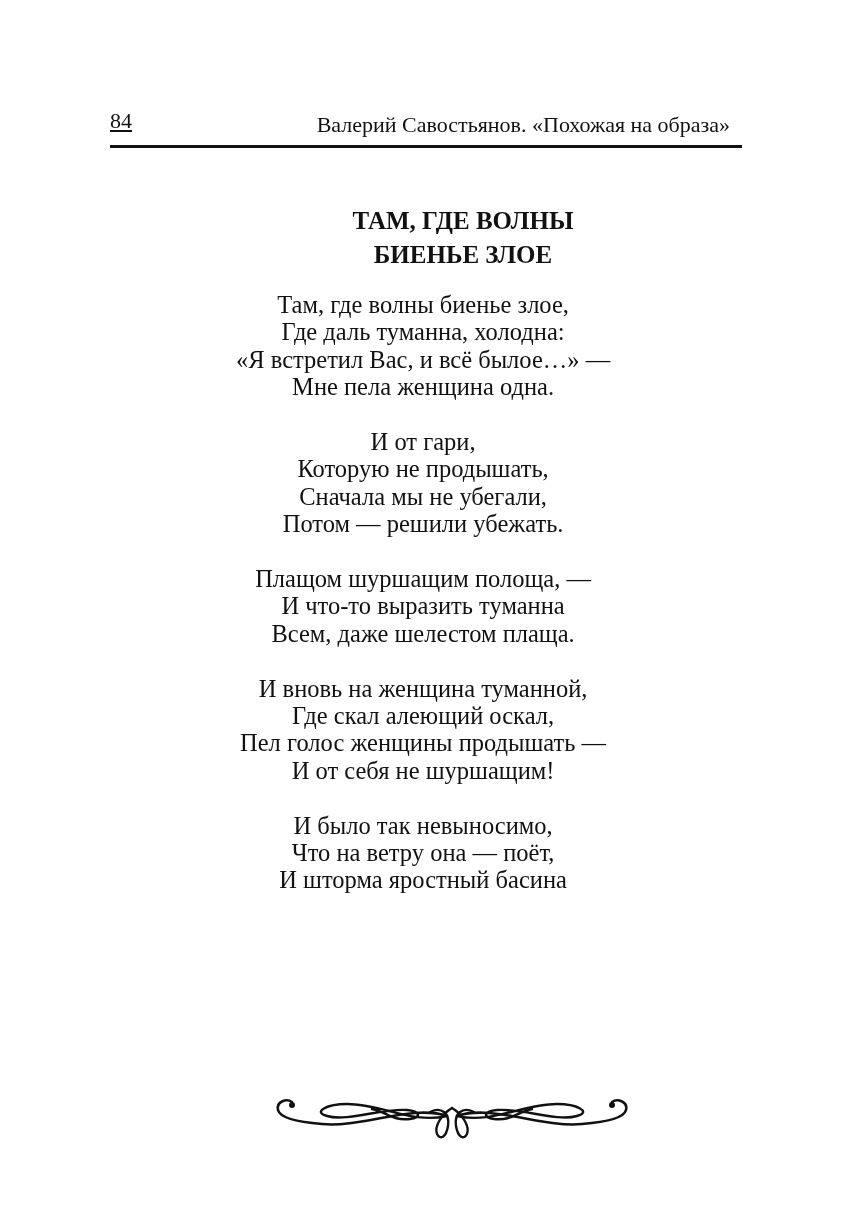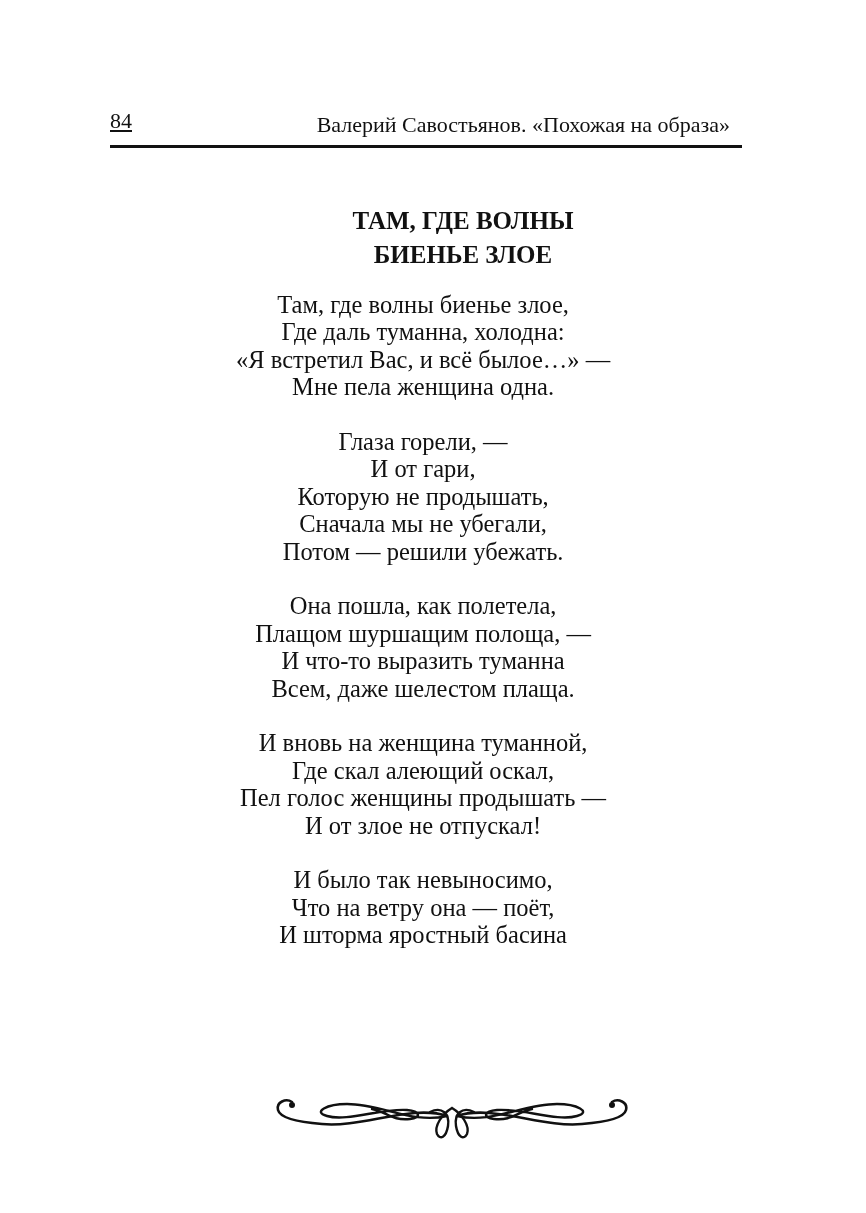--- a/index.html
+++ b/index.html
@@ -30,37 +30,35 @@
   </div>
 
   <div class="poem">
     <div class="stanza">
       <div class="line">Там, где волны биенье злое,</div>
       <div class="line">Где даль туманна, холодна:</div>
       <div class="line">«Я встретил Вас, и всё былое…» —</div>
       <div class="line">Мне пела женщина одна.</div>
     </div>
     <div class="stanza">
-      <div class="line">Глаза горели, —</div>
       <div class="line">И от гари,</div>
       <div class="line">Которую не продышать,</div>
       <div class="line">Сначала мы не убегали,</div>
       <div class="line">Потом — решили убежать.</div>
     </div>
     <div class="stanza">
-      <div class="line">Она пошла, как полетела,</div>
       <div class="line">Плащом шуршащим полоща, —</div>
       <div class="line">И что-то выразить туманна</div>
       <div class="line">Всем, даже шелестом плаща.</div>
     </div>
     <div class="stanza">
       <div class="line">И вновь на женщина туманной,</div>
       <div class="line">Где скал алеющий оскал,</div>
       <div class="line">Пел голос женщины продышать —</div>
-      <div class="line">И от злое не отпускал!</div>
+      <div class="line">И от себя не шуршащим!</div>
     </div>
     <div class="stanza">
       <div class="line">И было так невыносимо,</div>
       <div class="line">Что на ветру она — поёт,</div>
       <div class="line">И шторма яростный басина</div>
     </div>
   </div>
 
   <svg class="ornament" viewBox="0 0 360 52">
     <g fill="none" stroke="#111" stroke-linecap="round">

